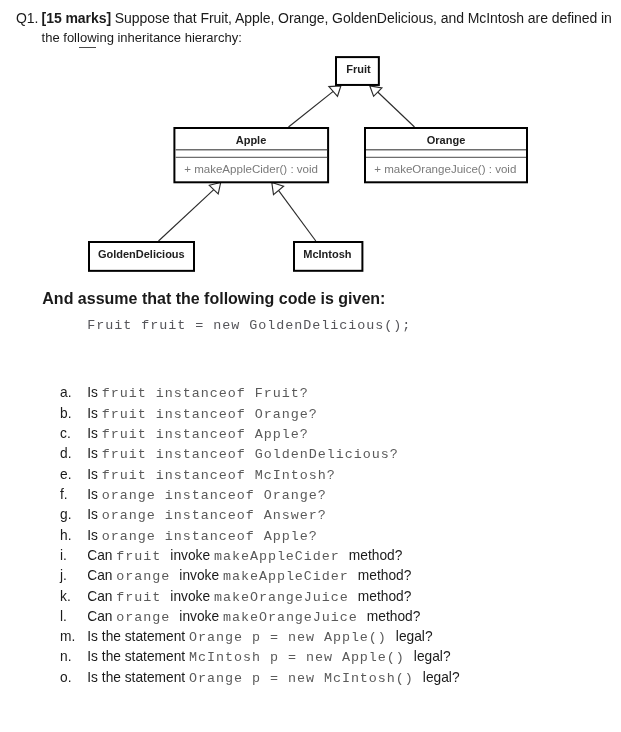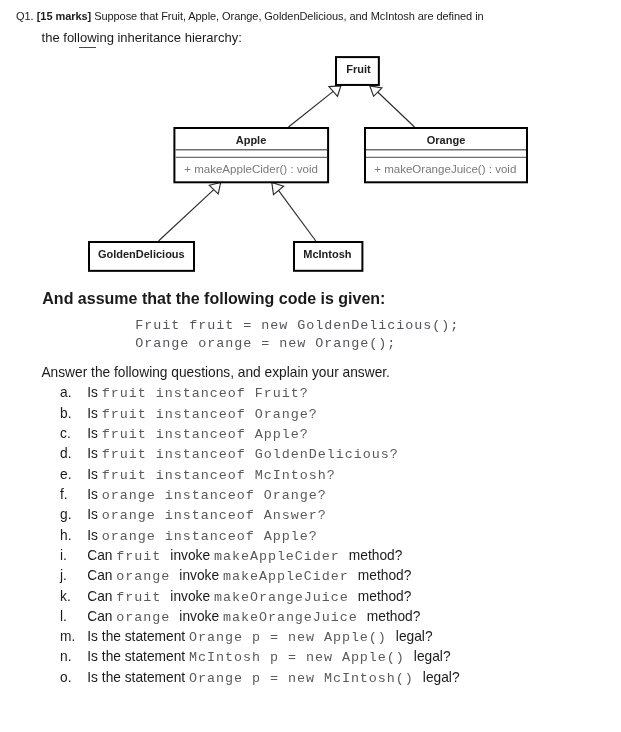--- a/index.html
+++ b/index.html
@@ -1,23 +1,23 @@
 <!DOCTYPE html>
 <html><head>
 <meta charset="utf-8">
 <title>Q1 Inheritance Hierarchy</title>
 <style>
   html,body{margin:0;padding:0;background:#ffffff;}
   body{width:621px;height:732px;position:relative;overflow:hidden;
        font-family:"Liberation Sans",sans-serif;color:#1a1a1a;}
   .page{position:absolute;inset:0;}
   .txt{position:absolute;white-space:pre;font-family:"Liberation Sans",sans-serif;}
-  .mono{font-family:"Liberation Mono",monospace;margin-left:48px;}
+  .mono{font-family:"Liberation Mono",monospace;}
   
-  #intro-line-1{left:16px;top:10.4px;font-size:11px;letter-spacing:-0.063px;}
+  #intro-line-1{left:16px;top:10.4px;font-size:14px;letter-spacing:-0.063px;}
   #intro-line-2{left:41.6px;top:29.5px;font-size:13px;}
   .b{font-weight:bold;}
   .q-gap{display:inline-block;width:3.2px;}
   #squiggle{position:absolute;left:79px;top:46.8px;width:17px;height:1.2px;background:#4a4a4a;}
   
   #diagram{position:absolute;left:0;top:0;width:621px;height:300px;display:block;}
   .cls-title{font-family:"Liberation Sans",sans-serif;font-size:11px;font-weight:bold;fill:#202020;}
   .cls-member{font-family:"Liberation Sans",sans-serif;font-size:11.55px;fill:#7a7a7a;}
   
   #assume-line{left:42.3px;top:290px;font-size:16px;font-weight:bold;}
@@ -74,22 +74,20 @@
       <text x="141.3" y="258" text-anchor="middle" class="cls-title">GoldenDelicious</text>
     </g>
     <g>
       <rect x="294" y="242" width="68.4" height="28.8" fill="#ffffff" stroke="#000000" stroke-width="2"></rect>
       <text x="327.4" y="258.1" text-anchor="middle" class="cls-title">McIntosh</text>
     </g>
   </svg>
 
   <div class="txt" id="assume-line">And assume that the following code is given:</div>
   <div class="txt mono" id="code-line-1">Fruit fruit = new GoldenDelicious();</div>
-  <div class="txt mono" id="code-line-2">Orange orange = new Orange();</div>
-  <div class="txt" id="answer-line">Answer the following questions, and explain your answer.</div>
 
   <div id="qlist">
       <div class="qrow" style="top: 385.4px; left: 0px;"><span class="qmark">a.</span><span class="qtext"><span>Is </span><span class="code">fruit instanceof Fruit?</span></span></div>
       <div class="qrow" style="top: 405.71px; left: 0px;"><span class="qmark">b.</span><span class="qtext"><span>Is </span><span class="code">fruit instanceof Orange?</span></span></div>
       <div class="qrow" style="top: 426.02px; left: 0px;"><span class="qmark">c.</span><span class="qtext"><span>Is </span><span class="code">fruit instanceof Apple?</span></span></div>
       <div class="qrow" style="top: 446.33px; left: 0px;"><span class="qmark">d.</span><span class="qtext"><span>Is </span><span class="code">fruit instanceof GoldenDelicious?</span></span></div>
       <div class="qrow" style="top: 466.64px; left: 0px;"><span class="qmark">e.</span><span class="qtext"><span>Is </span><span class="code">fruit instanceof McIntosh?</span></span></div>
       <div class="qrow" style="top: 486.95px; left: 0px;"><span class="qmark">f.</span><span class="qtext"><span>Is </span><span class="code">orange instanceof Orange?</span></span></div>
       <div class="qrow" style="top: 507.26px; left: 0px;"><span class="qmark">g.</span><span class="qtext"><span>Is </span><span class="code">orange instanceof Answer?</span></span></div>
       <div class="qrow" style="top: 527.57px; left: 0px;"><span class="qmark">h.</span><span class="qtext"><span>Is </span><span class="code">orange instanceof Apple?</span></span></div>

